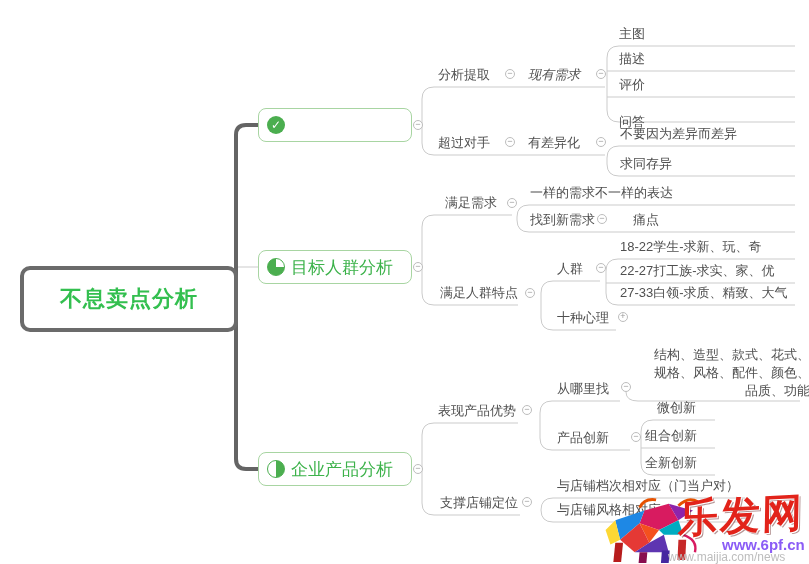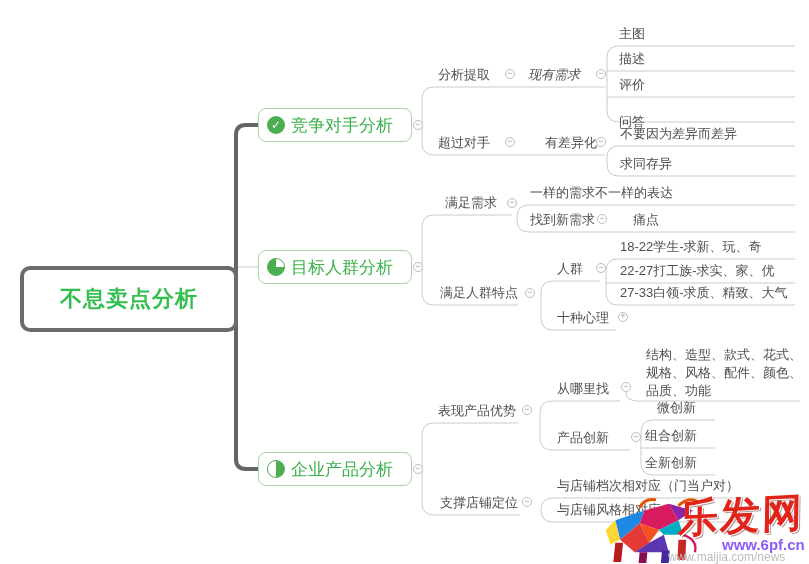--- a/index.html
+++ b/index.html
@@ -1,21 +1,21 @@
 <!DOCTYPE html>
 <html><head>
 <meta charset="utf-8">
 <style>
   html,body{margin:0;padding:0;background:#fff;}
   #canvas{position:relative;width:809px;height:564px;background:#fff;overflow:hidden;
           font-family:"Liberation Sans","DejaVu Sans",sans-serif;}
   svg.lines{position:absolute;left:0;top:0;z-index:1;}
   .thin{stroke:#cbcbcb;stroke-width:1;fill:none;}
   .thick{stroke:#646464;stroke-width:4;fill:none;}
-  .node{position:absolute;z-index:3;font-size:13px;color:#4f4f4f;white-space:nowrap;line-height:16px;}
+  .node{position:absolute;z-index:3;font-size:13px;color:#4f4f4f;white-space:nowrap;line-height:16px;text-align:right;}
   .node.wrap{white-space:normal;line-height:18px;}
   .rootbox{position:absolute;left:20px;top:266px;width:210px;height:58px;z-index:3;
            border:4px solid #6b6b6b;border-radius:10px;background:#fff;
            display:flex;align-items:center;justify-content:center;}
   .rootbox .rlabel{color:#33bf4f;font-size:22px;font-weight:bold;letter-spacing:1px;}
   .branchbox{position:absolute;width:154px;height:34px;z-index:3;border:1.5px solid #a8d5a2;
              border-radius:8px;background:#fff;box-sizing:border-box;
              display:flex;align-items:center;gap:6px;padding-left:8px;}
   .branchbox .blabel{color:#3cb24a;font-size:17px;}
   .bicon{width:18px;height:18px;border-radius:50%;flex:0 0 18px;box-sizing:border-box;}
@@ -67,39 +67,38 @@
     <path class="thin" d="M641,448 H715"></path>
     <path class="thin" d="M745,498 H553 Q541,498 541,510 Q541,522 553,522 H745"></path>
   </svg>
 
   <div class="rootbox">
     <span class="rlabel">不息卖点分析</span>
   </div>
 
   <div class="branchbox" style="left:258px;top:108px;">
     <span class="bicon icon-check">✓</span>
-    <span class="blabel">竞争对手分析</span>
   </div>
   <div class="branchbox" style="left:258px;top:250px;">
     <span class="bicon icon-pie34"></span>
     <span class="blabel">目标人群分析</span>
   </div>
   <div class="branchbox" style="left:258px;top:452px;">
     <span class="bicon icon-half"></span>
     <span class="blabel">企业产品分析</span>
   </div>
 
   <div class="node" style="left:438px;top:67px;">分析提取</div>
   <div class="node" style="left:528px;top:67px;font-style:italic;">现有需求</div>
   <div class="node" style="left:619px;top:26px;">主图</div>
   <div class="node" style="left:619px;top:51px;">描述</div>
   <div class="node" style="left:619px;top:77px;font-family:Liberation Serif, serif;">评价</div>
   <div class="node" style="left:619px;top:102px;margin-top:12px;">问答</div>
   <div class="node" style="left:438px;top:135px;">超过对手</div>
-  <div class="node" style="left:528px;top:135px;margin-left:17px;">有差异化</div>
+  <div class="node" style="left:528px;top:135px;">有差异化</div>
   <div class="node" style="left:620px;top:126px;">不要因为差异而差异</div>
   <div class="node" style="left:620px;top:156px;">求同存异</div>
 
   <div class="node" style="left:445px;top:195px;">满足需求</div>
   <div class="node" style="left:530px;top:185px;">一样的需求不一样的表达</div>
   <div class="node" style="left:530px;top:212px;">找到新需求</div>
   <div class="node" style="left:633px;top:212px;">痛点</div>
   <div class="node" style="left:440px;top:285px;">满足人群特点</div>
   <div class="node" style="left:557px;top:261px;">人群</div>
   <div class="node" style="left:620px;top:239px;">18-22学生-求新、玩、奇</div>

